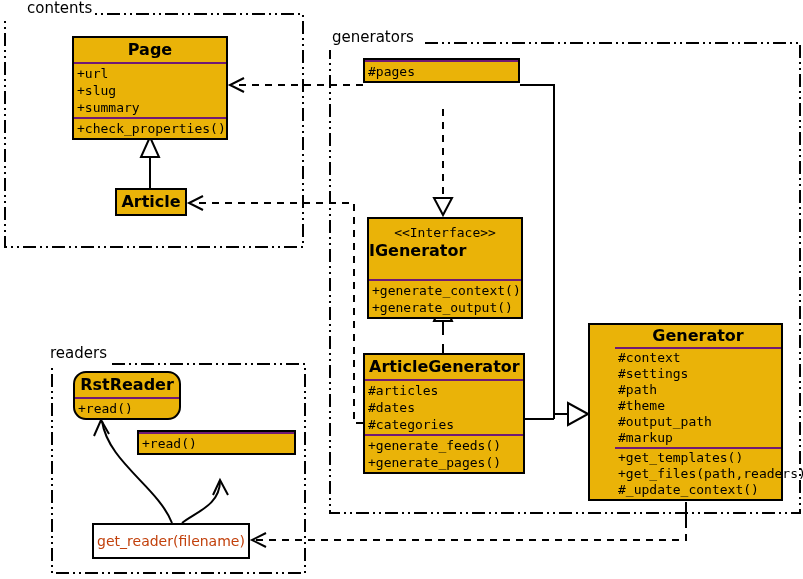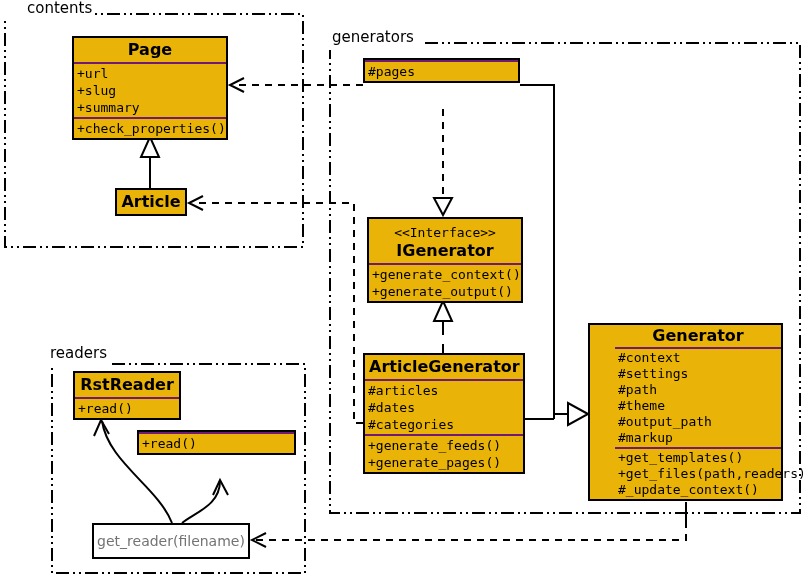--- a/index.html
+++ b/index.html
@@ -19,25 +19,25 @@
        box-sizing:border-box;color:#000;}
   .cls-title{font-weight:bold;font-size:16px;line-height:22px;text-align:center;
              padding:1px 4px;white-space:nowrap;}
   .sep{border-top:2px solid #701a75;}
   .cls-sec{padding:1px 0;}
   .cls-sec div{font-family:"DejaVu Sans Mono",monospace;font-size:13px;
                line-height:17px;padding:0 3px;white-space:nowrap;}
   .lh16 div{line-height:16px;}
   .stereo{font-family:"DejaVu Sans Mono",monospace;font-weight:normal;
           font-size:13px;line-height:15px;text-align:center;padding-top:6px;}
-  .iface-name{font-weight:bold;font-size:16px;line-height:21px;text-align:center;
-              padding-bottom:2px;}
+  .iface-name{font-weight:bold;font-size:16px;line-height:21px;
+              padding-bottom:18px;}
   .plain-box{position:absolute;z-index:2;background:#fff;border:2px solid #000;
              box-sizing:border-box;display:flex;align-items:center;
-             justify-content:center;font-size:14px;color:#737373;}
+             justify-content:center;font-size:14px;color:#c2410c;}
 </style>
 </head>
 <body>
 
 <div class="stage">
 
   <svg class="wires" width="803" height="579" viewBox="0 0 803 579">
 
     <path class="wire pkgline" d="M78 14 H303 V247 H5 V18"></path>
     <path class="wire pkgline" d="M425 43 H800 V513 H330 V50"></path>
@@ -134,21 +134,21 @@
         <div>#output_path</div>
         <div>#markup</div>
       </div>
     <div class="cls-sec sep lh16">
         <div>+get_templates()</div>
         <div>+get_files(path,readers)</div>
         <div>#_update_context()</div>
       </div>
   </div>
 
-  <div class="cls" style="left:73px;top:371px;width:108px;">
+  <div class="cls" style="left:73px;top:371px;width:108px;border-radius:13px;">
     <div class="cls-title">RstReader</div>
     <div class="cls-sec sep">
         <div>+read()</div>
       </div>
   </div>
 
   <div class="cls" style="left:137px;top:430px;width:159px;">
     <div class="cls-sec sep">
         <div>+read()</div>
       </div>

